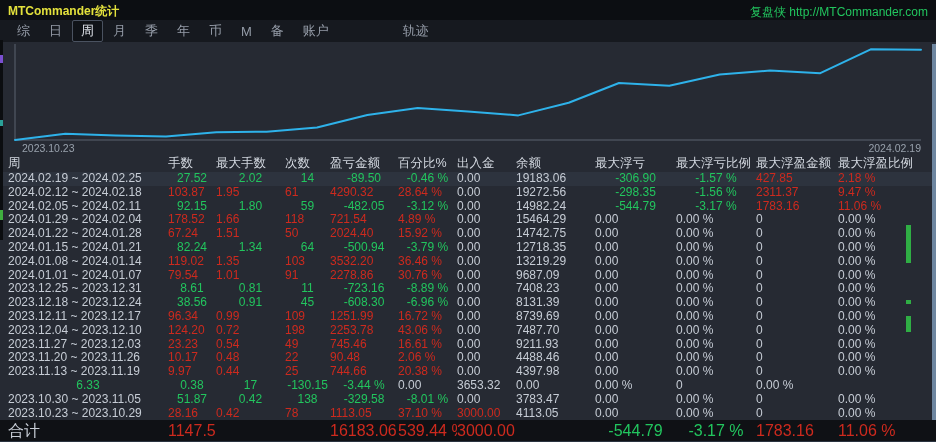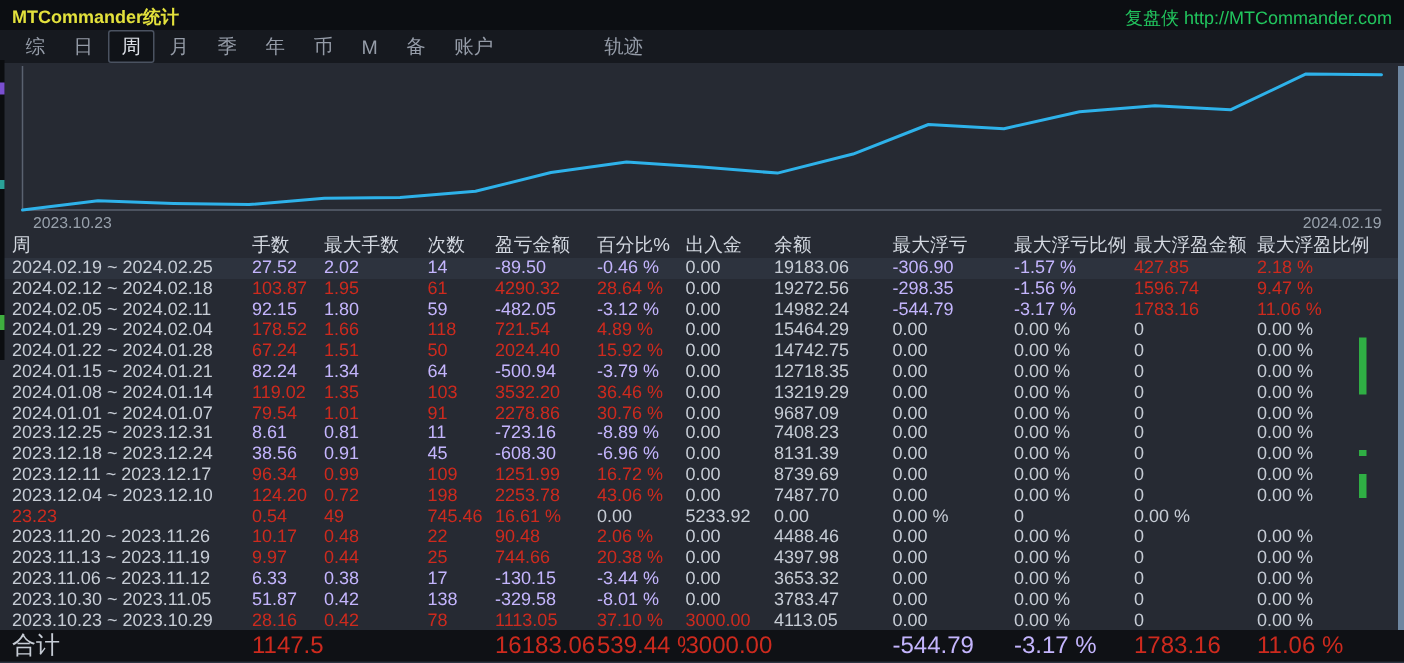--- a/index.html
+++ b/index.html
@@ -22,21 +22,21 @@
   
   .thead,.trow{display:grid;grid-template-columns:160px 48px 69px 45px 68px 59px 59px 79px 81px 80px 82px 1fr;
       padding-left:8px;box-sizing:border-box;width:936px;}
   .thead{position:absolute;left:0;top:154px;height:18px;line-height:18px;}
   .thead .cell{font-size:12.5px;color:#d3d8e0;}
   #tbody{position:absolute;left:0;top:172px;width:842px;}
   .trow{height:13.8px;line-height:13.9px;font-size:12px;}
   .trow.hl{background:#2d333e;}
   .trow.total{position:absolute;left:0;top:420px;height:22px;line-height:22px;background:#0f1115;font-size:16px;}
   .cell{overflow:hidden;white-space:nowrap;}
-  .cw{color:#c6ccd5;} .cr{color:#cd2a1e;} .cg{color:#c4b5fd;}
+  .cw{color:#c6ccd5;} .cr{color:#cd2a1e;} .cg{color:#22c55e;text-align:center;}
   
   .watermark{position:absolute;right:4px;bottom:0px;font-size:38px;font-weight:bold;
       color:#909298;letter-spacing:1px;z-index:5;}
   
   .edge-right{position:absolute;right:0;top:44px;width:4px;height:376px;background:#6e86a0;z-index:6;}
   .gmark{position:absolute;background:#2fae44;z-index:6;}
   .edge-left{position:absolute;left:0;top:40px;width:3px;height:200px;background:#0b0d10;}
   .lf1{position:absolute;left:0;top:55px;width:3px;height:8px;background:#7a4fd0;}
   .lf2{position:absolute;left:0;top:120px;width:3px;height:6px;background:#2aa198;}
   .lf3{position:absolute;left:0;top:210px;width:3px;height:10px;background:#3fae3f;}
@@ -108,21 +108,21 @@
         <div class="cell cw">2024.02.12 ~ 2024.02.18</div>
         <div class="cell cr">103.87</div>
         <div class="cell cr">1.95</div>
         <div class="cell cr">61</div>
         <div class="cell cr">4290.32</div>
         <div class="cell cr">28.64 %</div>
         <div class="cell cw">0.00</div>
         <div class="cell cw">19272.56</div>
         <div class="cell cg">-298.35</div>
         <div class="cell cg">-1.56 %</div>
-        <div class="cell cr">1596.74</div>
+        <div class="cell cr">2311.37</div>
         <div class="cell cr">9.47 %</div>
       </div>
       <div class="trow">
         <div class="cell cw">2024.02.05 ~ 2024.02.11</div>
         <div class="cell cg">92.15</div>
         <div class="cell cg">1.80</div>
         <div class="cell cg">59</div>
         <div class="cell cg">-482.05</div>
         <div class="cell cg">-3.12 %</div>
         <div class="cell cw">0.00</div>
@@ -252,27 +252,28 @@
         <div class="cell cr">2253.78</div>
         <div class="cell cr">43.06 %</div>
         <div class="cell cw">0.00</div>
         <div class="cell cw">7487.70</div>
         <div class="cell cw">0.00</div>
         <div class="cell cw">0.00 %</div>
         <div class="cell cw">0</div>
         <div class="cell cw">0.00 %</div>
       </div>
       <div class="trow">
+        <div class="cell cw">2023.11.27 ~ 2023.12.03</div>
         <div class="cell cr">23.23</div>
         <div class="cell cr">0.54</div>
         <div class="cell cr">49</div>
         <div class="cell cr">745.46</div>
         <div class="cell cr">16.61 %</div>
         <div class="cell cw">0.00</div>
-        <div class="cell cw">5233.92</div>
+        <div class="cell cw">9211.93</div>
         <div class="cell cw">0.00</div>
         <div class="cell cw">0.00 %</div>
         <div class="cell cw">0</div>
         <div class="cell cw">0.00 %</div>
       </div>
       <div class="trow">
         <div class="cell cw">2023.11.20 ~ 2023.11.26</div>
         <div class="cell cr">10.17</div>
         <div class="cell cr">0.48</div>
         <div class="cell cr">22</div>
@@ -293,21 +294,20 @@
         <div class="cell cr">744.66</div>
         <div class="cell cr">20.38 %</div>
         <div class="cell cw">0.00</div>
         <div class="cell cw">4397.98</div>
         <div class="cell cw">0.00</div>
         <div class="cell cw">0.00 %</div>
         <div class="cell cw">0</div>
         <div class="cell cw">0.00 %</div>
       </div>
       <div class="trow">
-        <div class="cell cw">2023.11.06 ~ 2023.11.12</div>
         <div class="cell cg">6.33</div>
         <div class="cell cg">0.38</div>
         <div class="cell cg">17</div>
         <div class="cell cg">-130.15</div>
         <div class="cell cg">-3.44 %</div>
         <div class="cell cw">0.00</div>
         <div class="cell cw">3653.32</div>
         <div class="cell cw">0.00</div>
         <div class="cell cw">0.00 %</div>
         <div class="cell cw">0</div>

